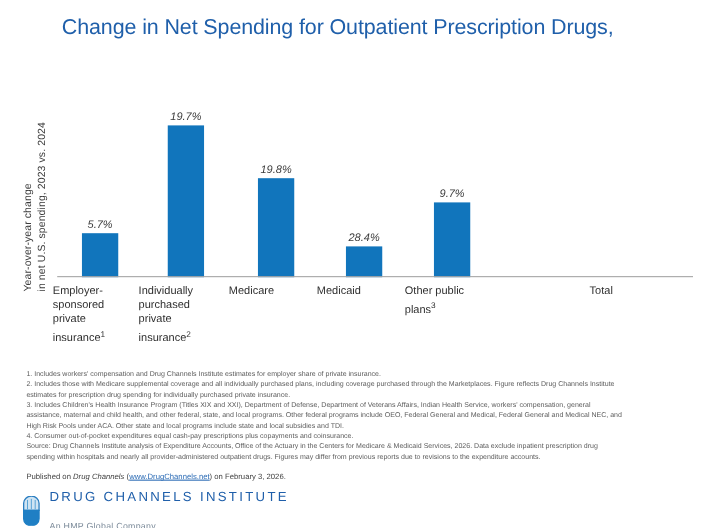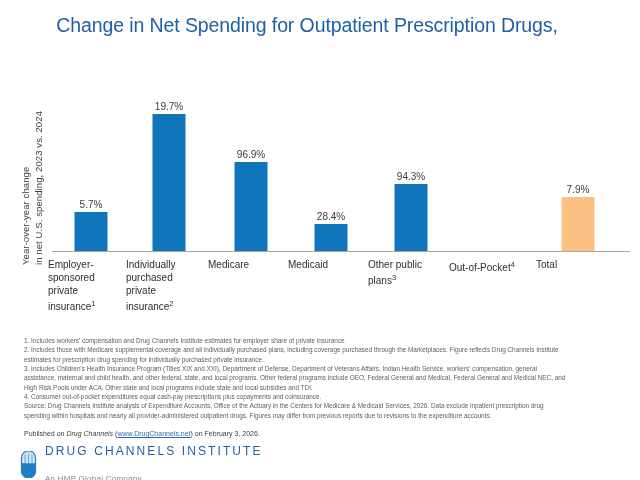--- a/index.html
+++ b/index.html
@@ -75,20 +75,21 @@
     width: 578px;
     height: 1px;
     background: #a6a6a6;
   }
 
   .bar-slot {
     position: absolute;
     bottom: 0;
     width: 78px;
     height: 152px;
+    font-style: italic;
   }
   .bar {
     position: absolute;
     bottom: 0;
     left: 50%;
     transform: translateX(-50%);
     width: 33px;
     background: #1175bc;
   }
   .bar.neg {
@@ -201,38 +202,34 @@
       <div class="bar-value" style="bottom:42px">5.7%</div>
     </div>
 
     <div class="bar-slot" style="left:78px">
       <div class="bar" style="height:138px"></div>
       <div class="bar-value" style="bottom:140px">19.7%</div>
     </div>
 
     <div class="bar-slot" style="left:160px">
       <div class="bar" style="height:90px"></div>
-      <div class="bar-value" style="bottom:92px">96.9%</div>
+      <div class="bar-value" style="bottom:92px">19.8%</div>
     </div>
 
     <div class="bar-slot" style="left:240px">
       <div class="bar" style="height:28px"></div>
       <div class="bar-value" style="bottom:30px">28.4%</div>
     </div>
 
     <div class="bar-slot" style="left:320px">
       <div class="bar" style="height:68px"></div>
-      <div class="bar-value" style="bottom:70px">94.3%</div>
-    </div>
-
-
-    <div class="bar-slot" style="left:487px">
-      <div class="bar total" style="height:55px"></div>
-      <div class="bar-value" style="bottom:57px">7.9%</div>
-    </div>
+      <div class="bar-value" style="bottom:70px">9.7%</div>
+    </div>
+
+
 
     <div class="axis-line"></div>
   </div>
 
   <div class="cats">
 
     <div class="cat" style="left:-4px">
       <div>Employer-</div>
       <div>sponsored</div>
       <div>private</div>
@@ -252,23 +249,20 @@
 
     <div class="cat" style="left:236px">
       <div>Medicaid</div>
     </div>
 
     <div class="cat" style="left:316px">
       <div>Other public</div>
       <div><span>plans</span><sup>3</sup></div>
     </div>
 
-    <div class="cat" style="left:397px">
-      <div><span>Out-of-Pocket</span><sup>4</sup></div>
-    </div>
 
     <div class="cat" style="left:484px">
       <div>Total</div>
     </div>
 
   </div>
 </div>
 
 <div class="notes">
   <p>1. Includes workers' compensation and Drug Channels Institute estimates for employer share of private insurance.</p>

